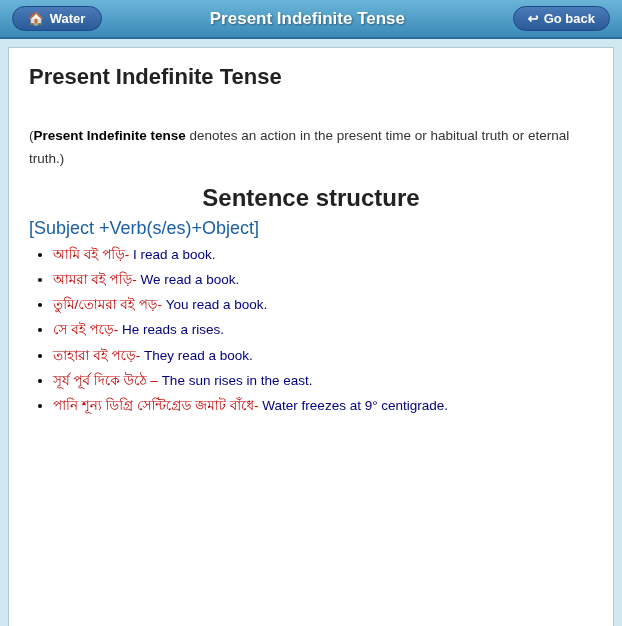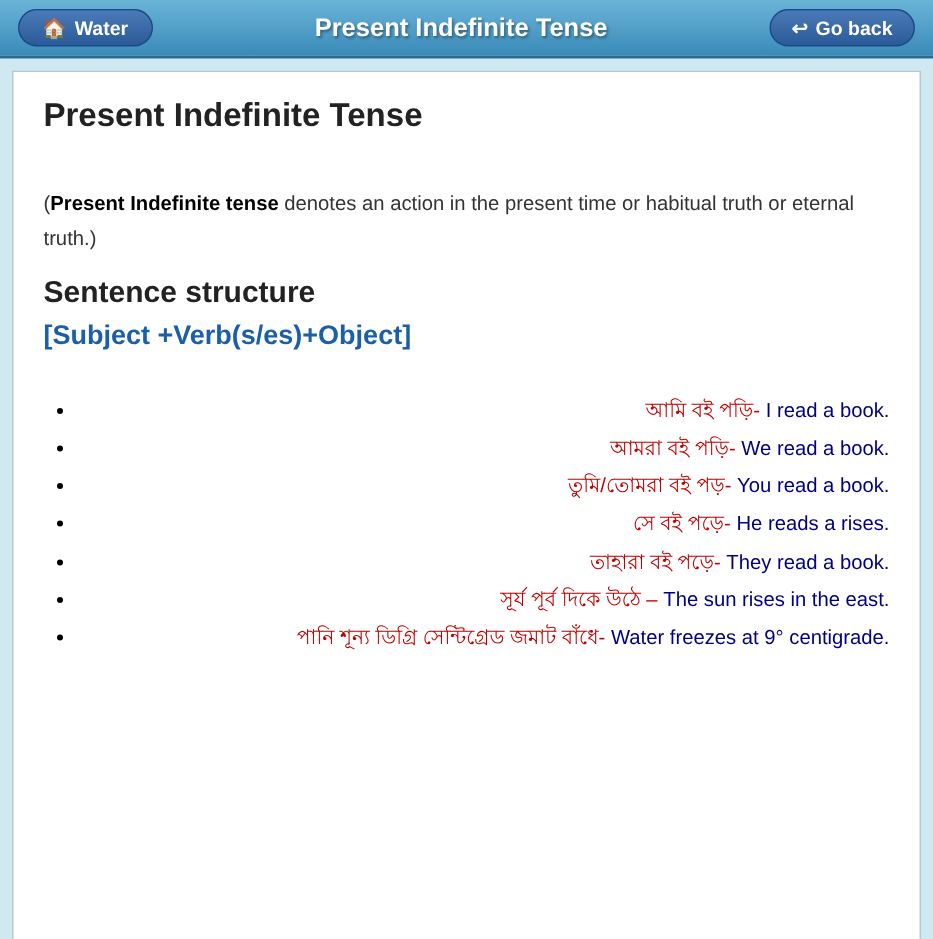--- a/index.html
+++ b/index.html
@@ -75,43 +75,43 @@
       color: #333;
       font-size: 13.5px;
     }
 
     .bold-term {
       font-weight: bold;
       color: #000;
     }
 
     .section-heading {
-      font-size: 20px;
+      font-size: 24px;
       font-weight: bold;
       color: #222;
       margin: 14px 0 6px 0;
+      text-align: center;
     }
 
     .structure-formula {
       font-size: 18px;
-      font-weight: bold;
+      font-weight: normal;
       color: #1a5fa8;
-      margin-bottom: 28px;
+      margin-bottom: 4px;
     }
 
     .examples-list {
       list-style: disc;
       padding-left: 24px;
       font-size: 13.5px;
       line-height: 1.8;
     }
 
     .examples-list li {
       margin-bottom: 1px;
-      text-align: right;
     }
 
     .li-bengali {
       color: #c00000;
     }
 
     .li-english {
       color: #000080;
     }
   </style>

